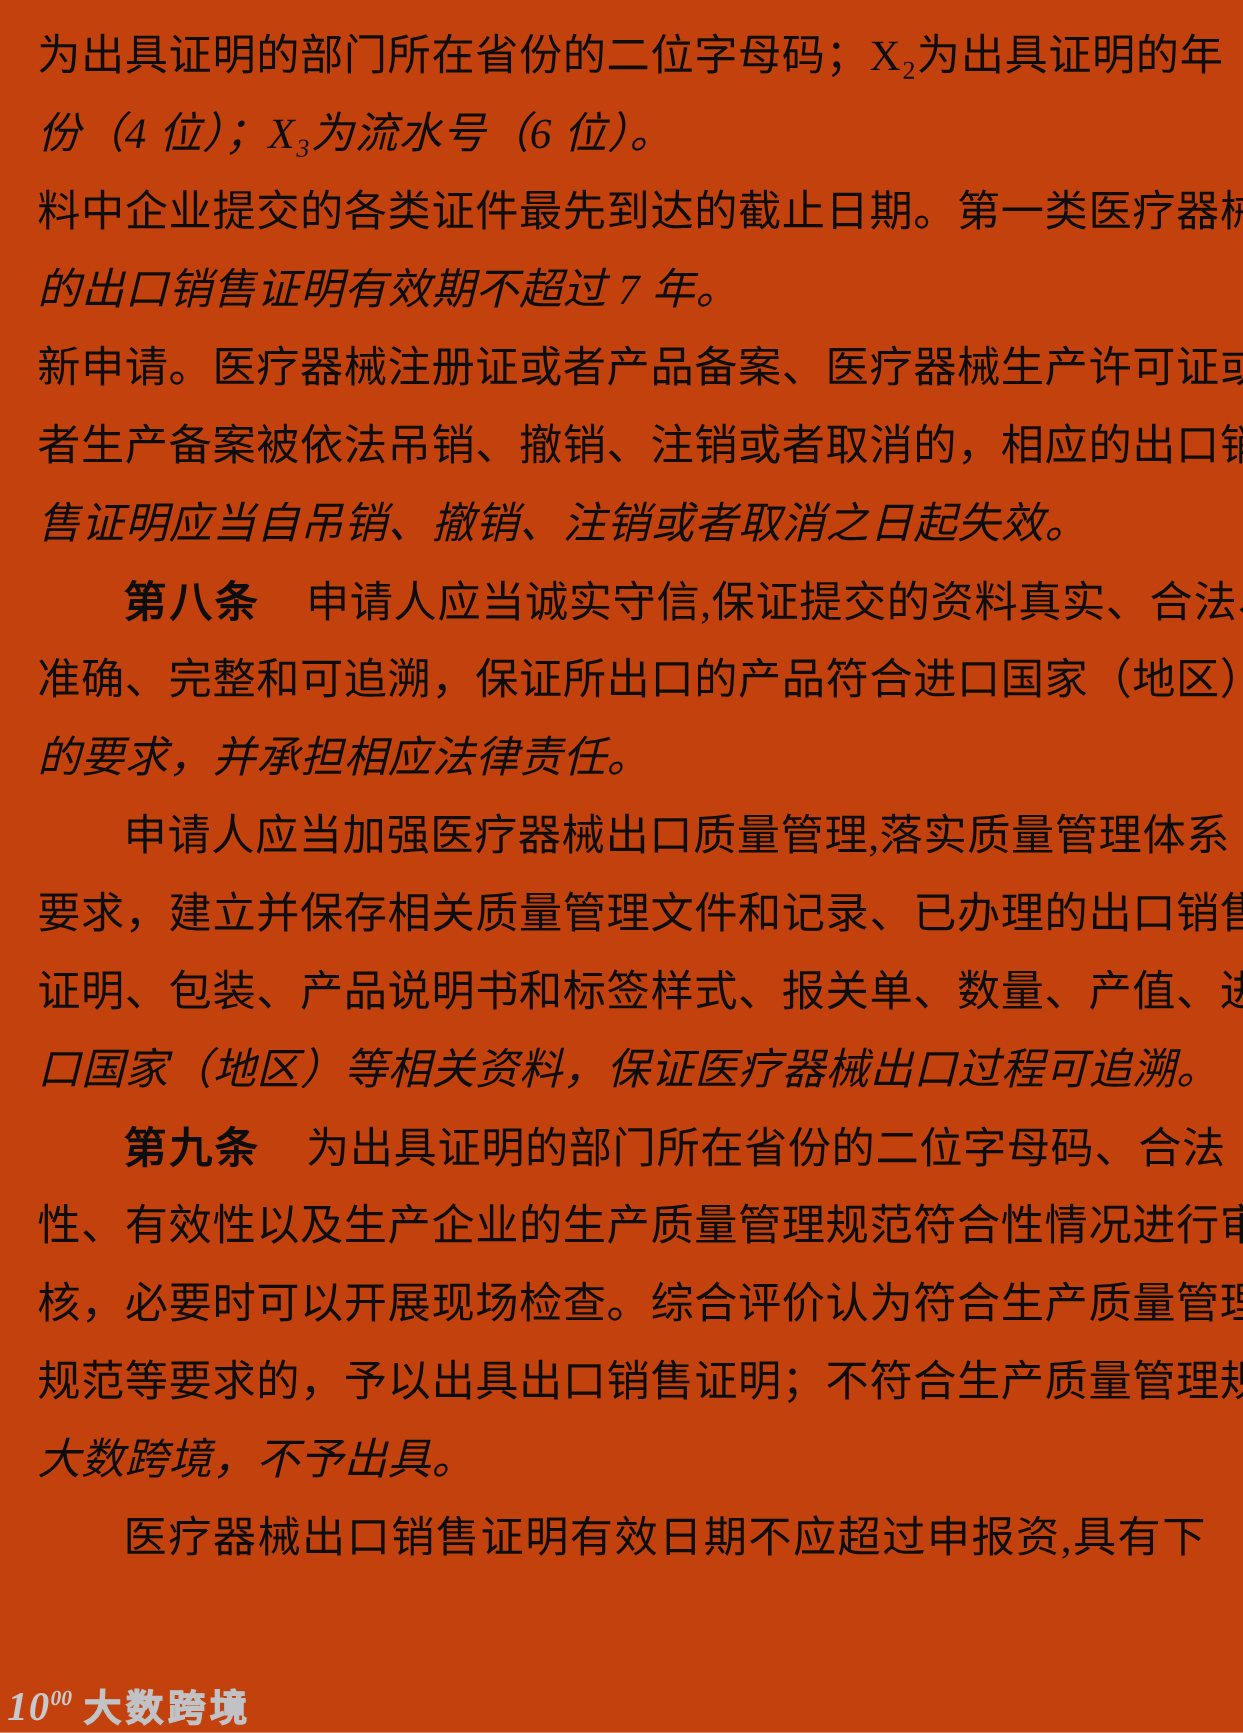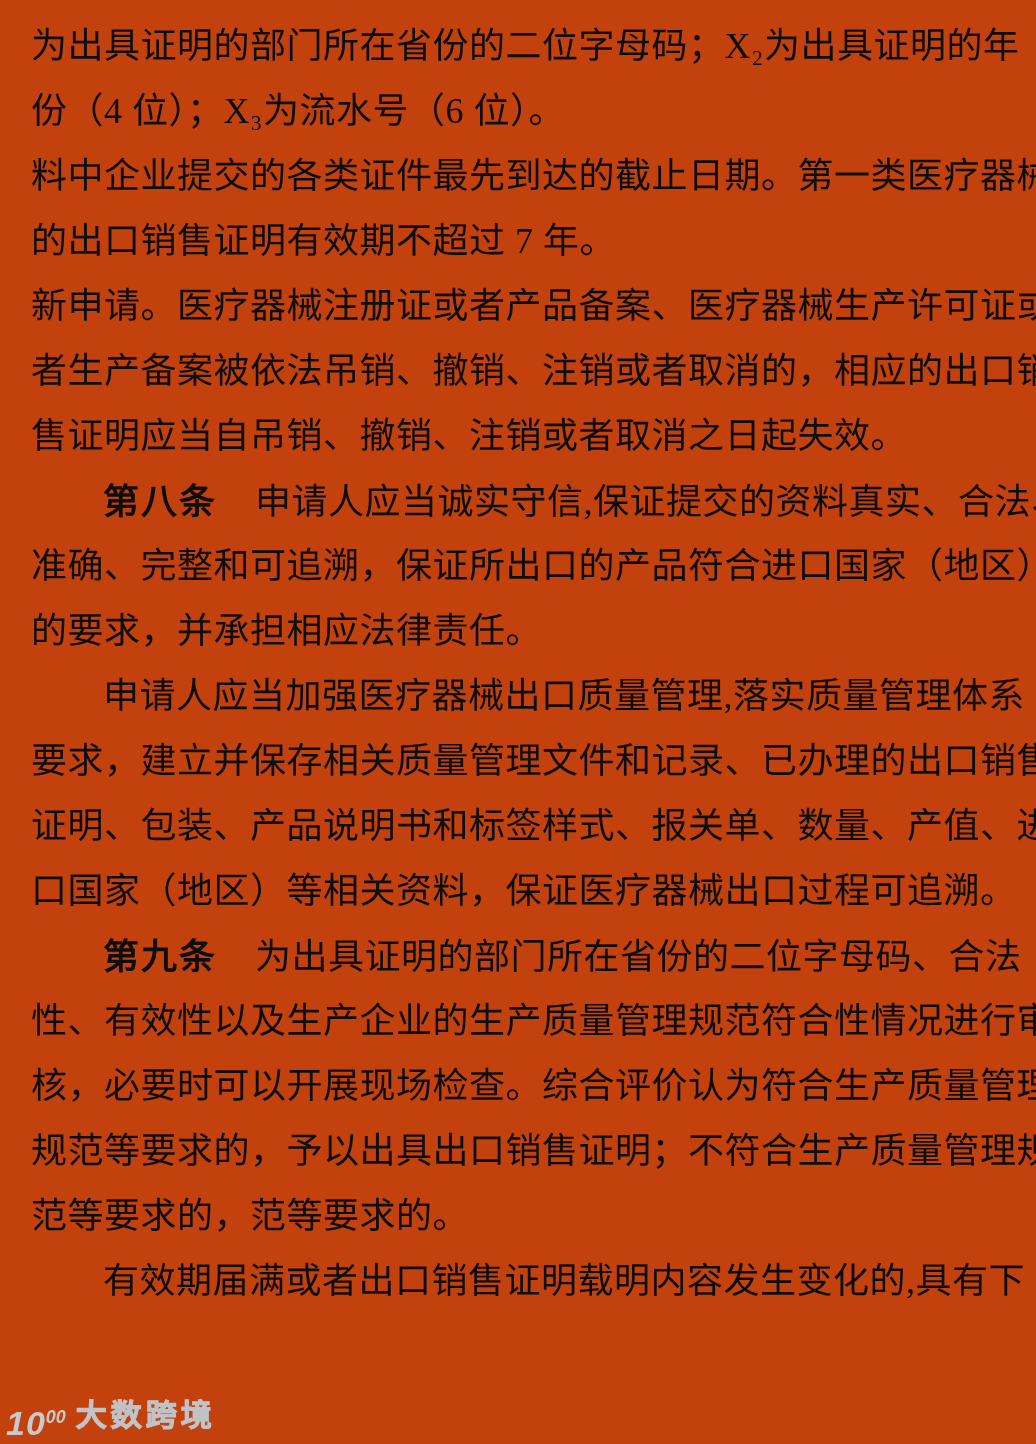--- a/index.html
+++ b/index.html
@@ -21,37 +21,37 @@
   }
   .line {
     font-size: 36px;
     line-height: 65px;
     height: 65px;
     white-space: nowrap;
     letter-spacing: 0.5px;
     text-align: justify;
   }
   .line.justify { text-align-last: justify; }
-  .line.short   { text-align-last: left; }
+  .line.short   { text-align-last: left; font-style: italic; }
   .line.indent  { padding-left: 72px; }
   .hd {
     font-family: "Liberation Sans", "DejaVu Sans", sans-serif;
     font-weight: 900;
     margin-right: 38px;
     letter-spacing: 2px;
   }
   .watermark {
     position: absolute;
     left: 6px;
     bottom: 4px;
     color: #c7c9cc;
-    font-family: Liberation Sans, sans-serif;
+    font-family: Liberation Serif, serif;
     font-weight: 700;
     display: flex;
-    align-items: flex-start;
+    align-items: flex-end;
     gap: 10px;
     user-select: none;
   }
   .wm-logo {
     font-size: 34px;
     line-height: 34px;
     font-style: italic;
     letter-spacing: 1px;
   }
   .wm-logo sup {
@@ -83,22 +83,22 @@
       <div class="line justify"><span>准确、完整和可追溯，保证所出口的产品符合进口国家（地区）</span></div>
       <div class="line short"><span>的要求，并承担相应法律责任。</span></div>
       <div class="line justify indent"><span>申请人应当加强医疗器械出口质量管理,落实质量管理体系</span></div>
       <div class="line justify"><span>要求，建立并保存相关质量管理文件和记录、已办理的出口销售</span></div>
       <div class="line justify"><span>证明、包装、产品说明书和标签样式、报关单、数量、产值、进</span></div>
       <div class="line short"><span>口国家（地区）等相关资料，保证医疗器械出口过程可追溯。</span></div>
       <div class="line justify indent"><span class="hd">第九条</span><span>为出具证明的部门所在省份的二位字母码、合法</span></div>
       <div class="line justify"><span>性、有效性以及生产企业的生产质量管理规范符合性情况进行审</span></div>
       <div class="line justify"><span>核，必要时可以开展现场检查。综合评价认为符合生产质量管理</span></div>
       <div class="line justify"><span>规范等要求的，予以出具出口销售证明；不符合生产质量管理规</span></div>
-      <div class="line short"><span>范等要求的，范等要求的。</span></div>
-      <div class="line justify indent"><span>有效期届满或者出口销售证明载明内容发生变化的,具有下</span></div>
+      <div class="line short"><span>大数跨境，不予出具。</span></div>
+      <div class="line justify indent"><span>医疗器械出口销售证明有效日期不应超过申报资,具有下</span></div>
     </div>
 
   <div class="watermark">
     <span class="wm-logo"><span>10</span><sup>00</sup></span>
     <span class="wm-text">大数跨境</span>
   </div>
 
 </div>
 
 </body></html>

